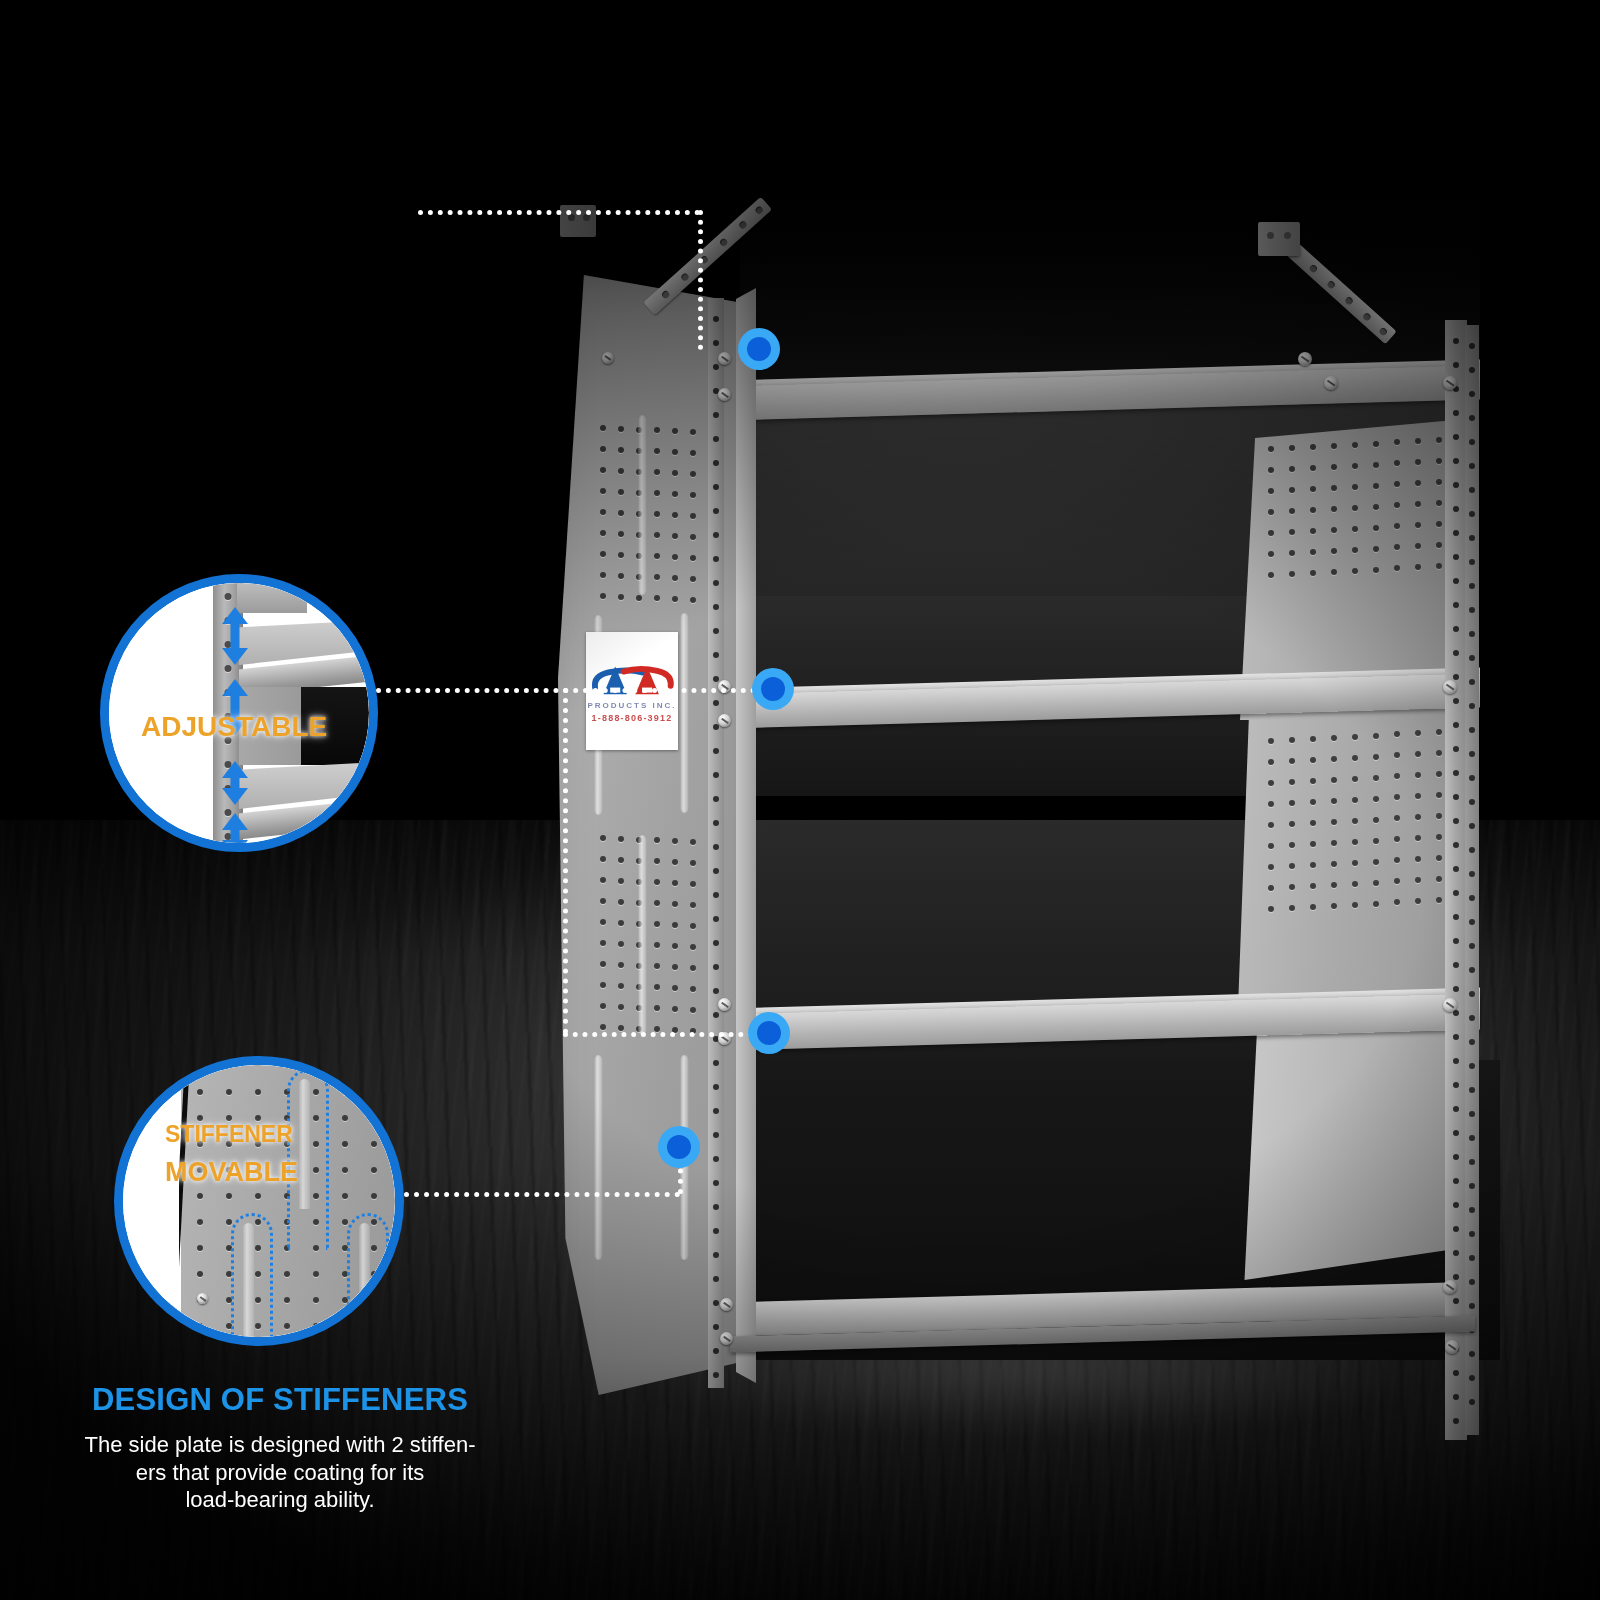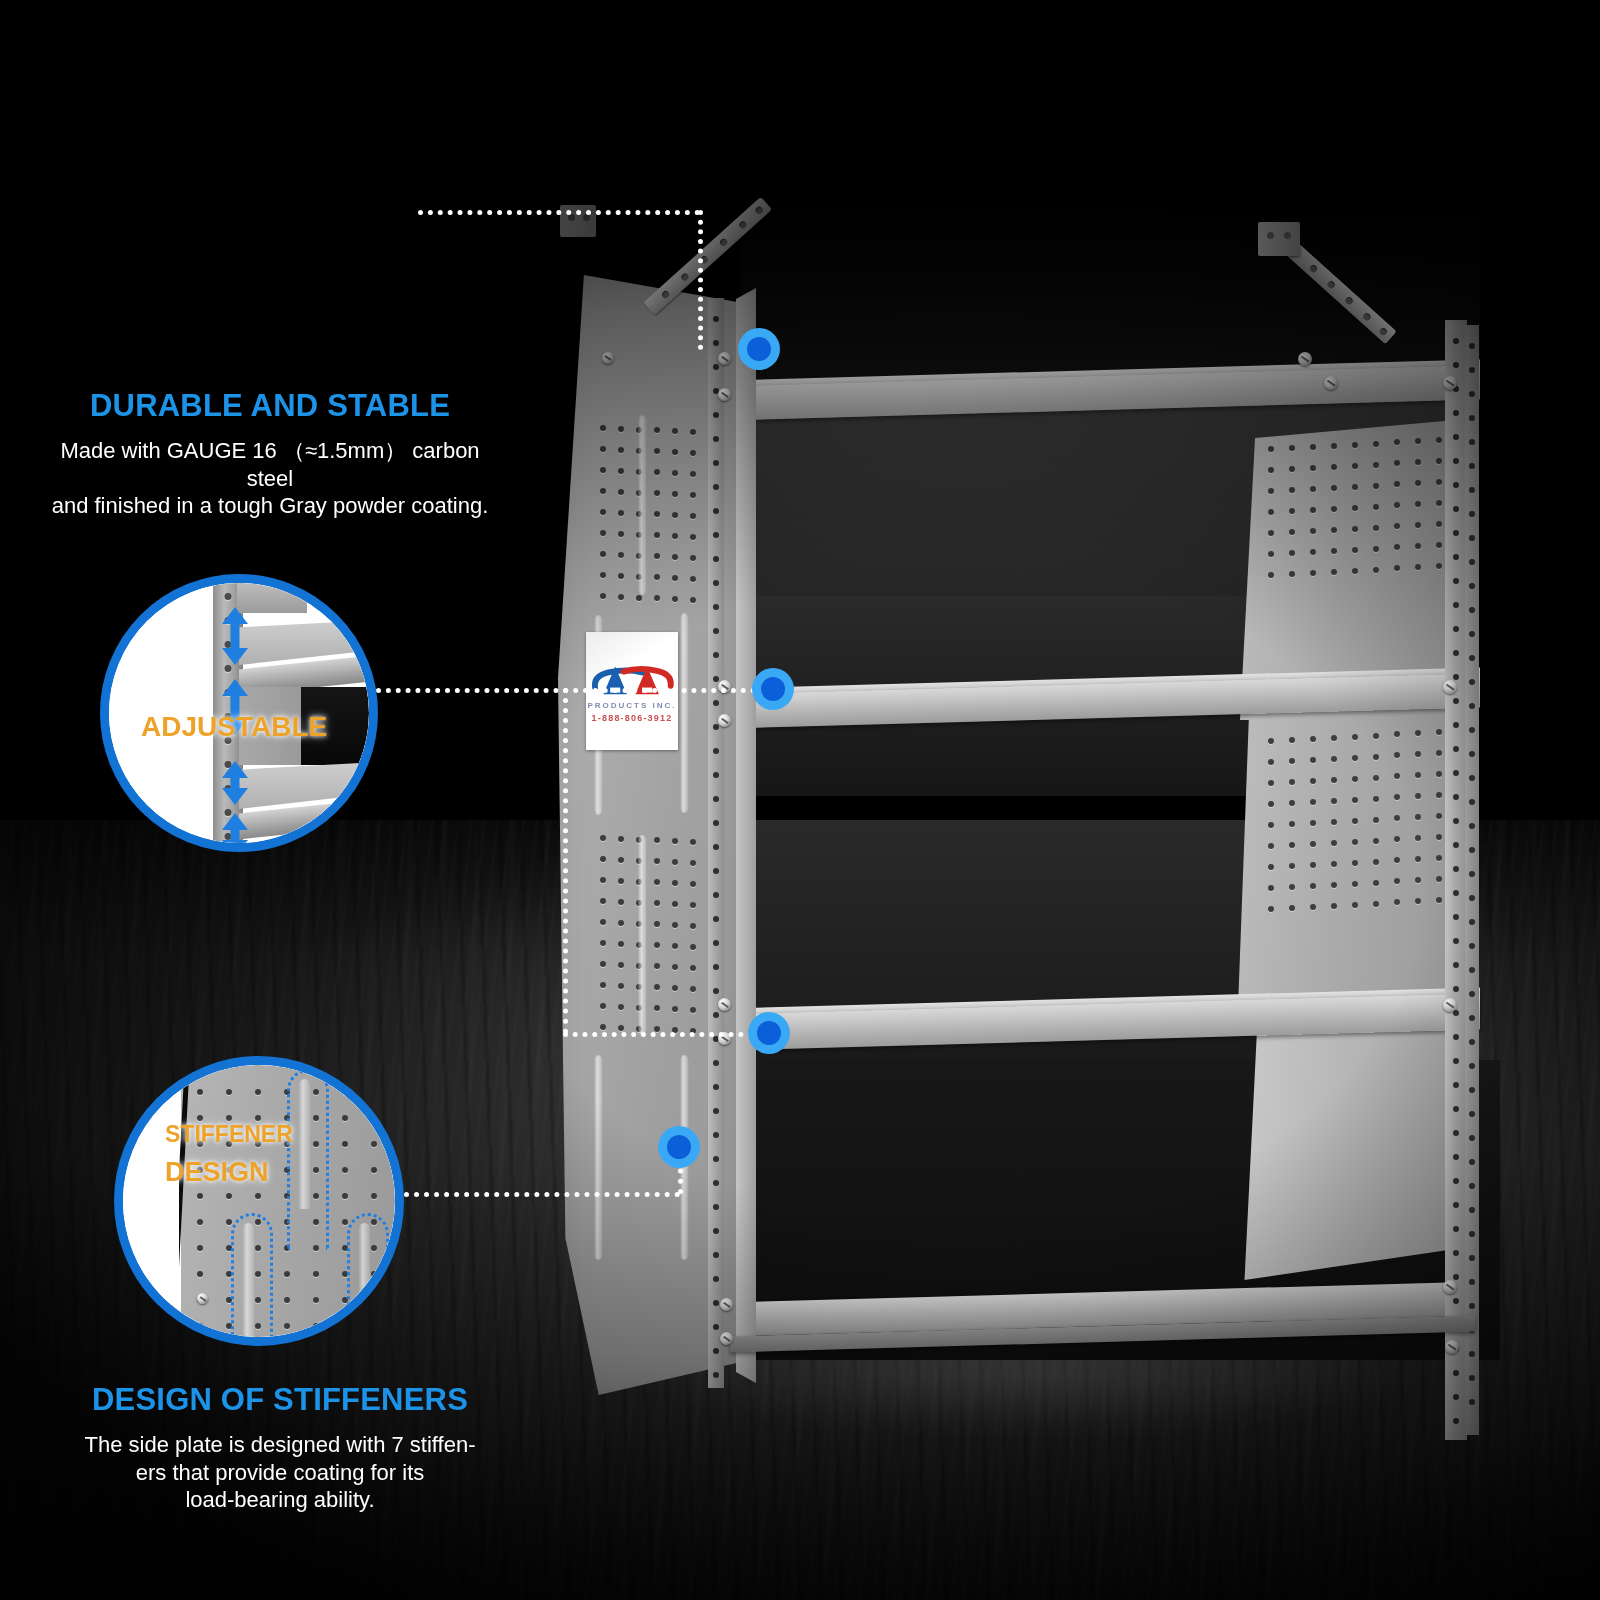--- a/index.html
+++ b/index.html
@@ -716,25 +716,20 @@
 
   <div class="lead">
     <div class="hdash" style="left:404px;top:1192px;width:276px;"></div>
     <div class="vdash" style="left:678px;top:1148px;height:46px;"></div>
   </div>
   <div class="dot" style="left:658px;top:1126px;width:42px;height:42px;">
       <i style="width:24px;height:24px;"></i>
     </div>
 
 
-  <div class="blk" style="left:40px;top:388px;width:460px;">
-    <h3 style="font-size:31px;">DURABLE AND STABLE</h3>
-    <p style="font-size:22px;margin-top:13px;">Made with GAUGE 16 （≈1.5mm） carbon steel</p>
-    <p style="font-size:22px;">and finished in a tough Gray powder coating.</p>
-  </div>
 
   <div class="circle" style="left:100px;top:574px;width:278px;height:278px;">
     <div class="c-inner">
       <div class="m2">
 
         <div class="m2-post" style="left:104px;top:0;width:30px;height:278px;">
           <div class="ph" style="top:10px;"></div>
             <div class="ph" style="top:34px;"></div>
           <div class="ph" style="top:58px;"></div>
             <div class="ph" style="top:82px;"></div>
@@ -873,25 +868,25 @@
 
         <div class="m3-rib" style="left:120px;top:158px;width:11px;height:130px;"></div>
         <div class="m3-dash" style="left:108px;top:148px;width:36px;height:150px;"></div>
 
         <div class="m3-rib" style="left:236px;top:158px;width:11px;height:130px;"></div>
         <div class="m3-dash" style="left:224px;top:148px;width:36px;height:150px;"></div>
 
         <div class="screw" style="left:74px;top:228px;width:11px;height:11px;"></div>
 
         <div class="macro-label" style="left:42px;top:56px;font-size:23px;">STIFFENER</div>
-        <div class="macro-label" style="left:42px;top:92px;font-size:27px;">DESIGN</div>
+        <div class="macro-label" style="left:42px;top:92px;font-size:27px;">MOVABLE</div>
       </div>
     </div>
   </div>
 
   <div class="blk" style="left:30px;top:1382px;width:500px;">
     <h3 style="font-size:31px;">DESIGN OF STIFFENERS</h3>
-    <p style="font-size:22px;margin-top:13px;">The side plate is designed with 7 stiffen-</p>
+    <p style="font-size:22px;margin-top:13px;">The side plate is designed with 2 stiffen-</p>
     <p style="font-size:22px;">ers that provide coating for its</p>
     <p style="font-size:22px;">load-bearing ability.</p>
   </div>
 
 </div>
 
 </body></html>

